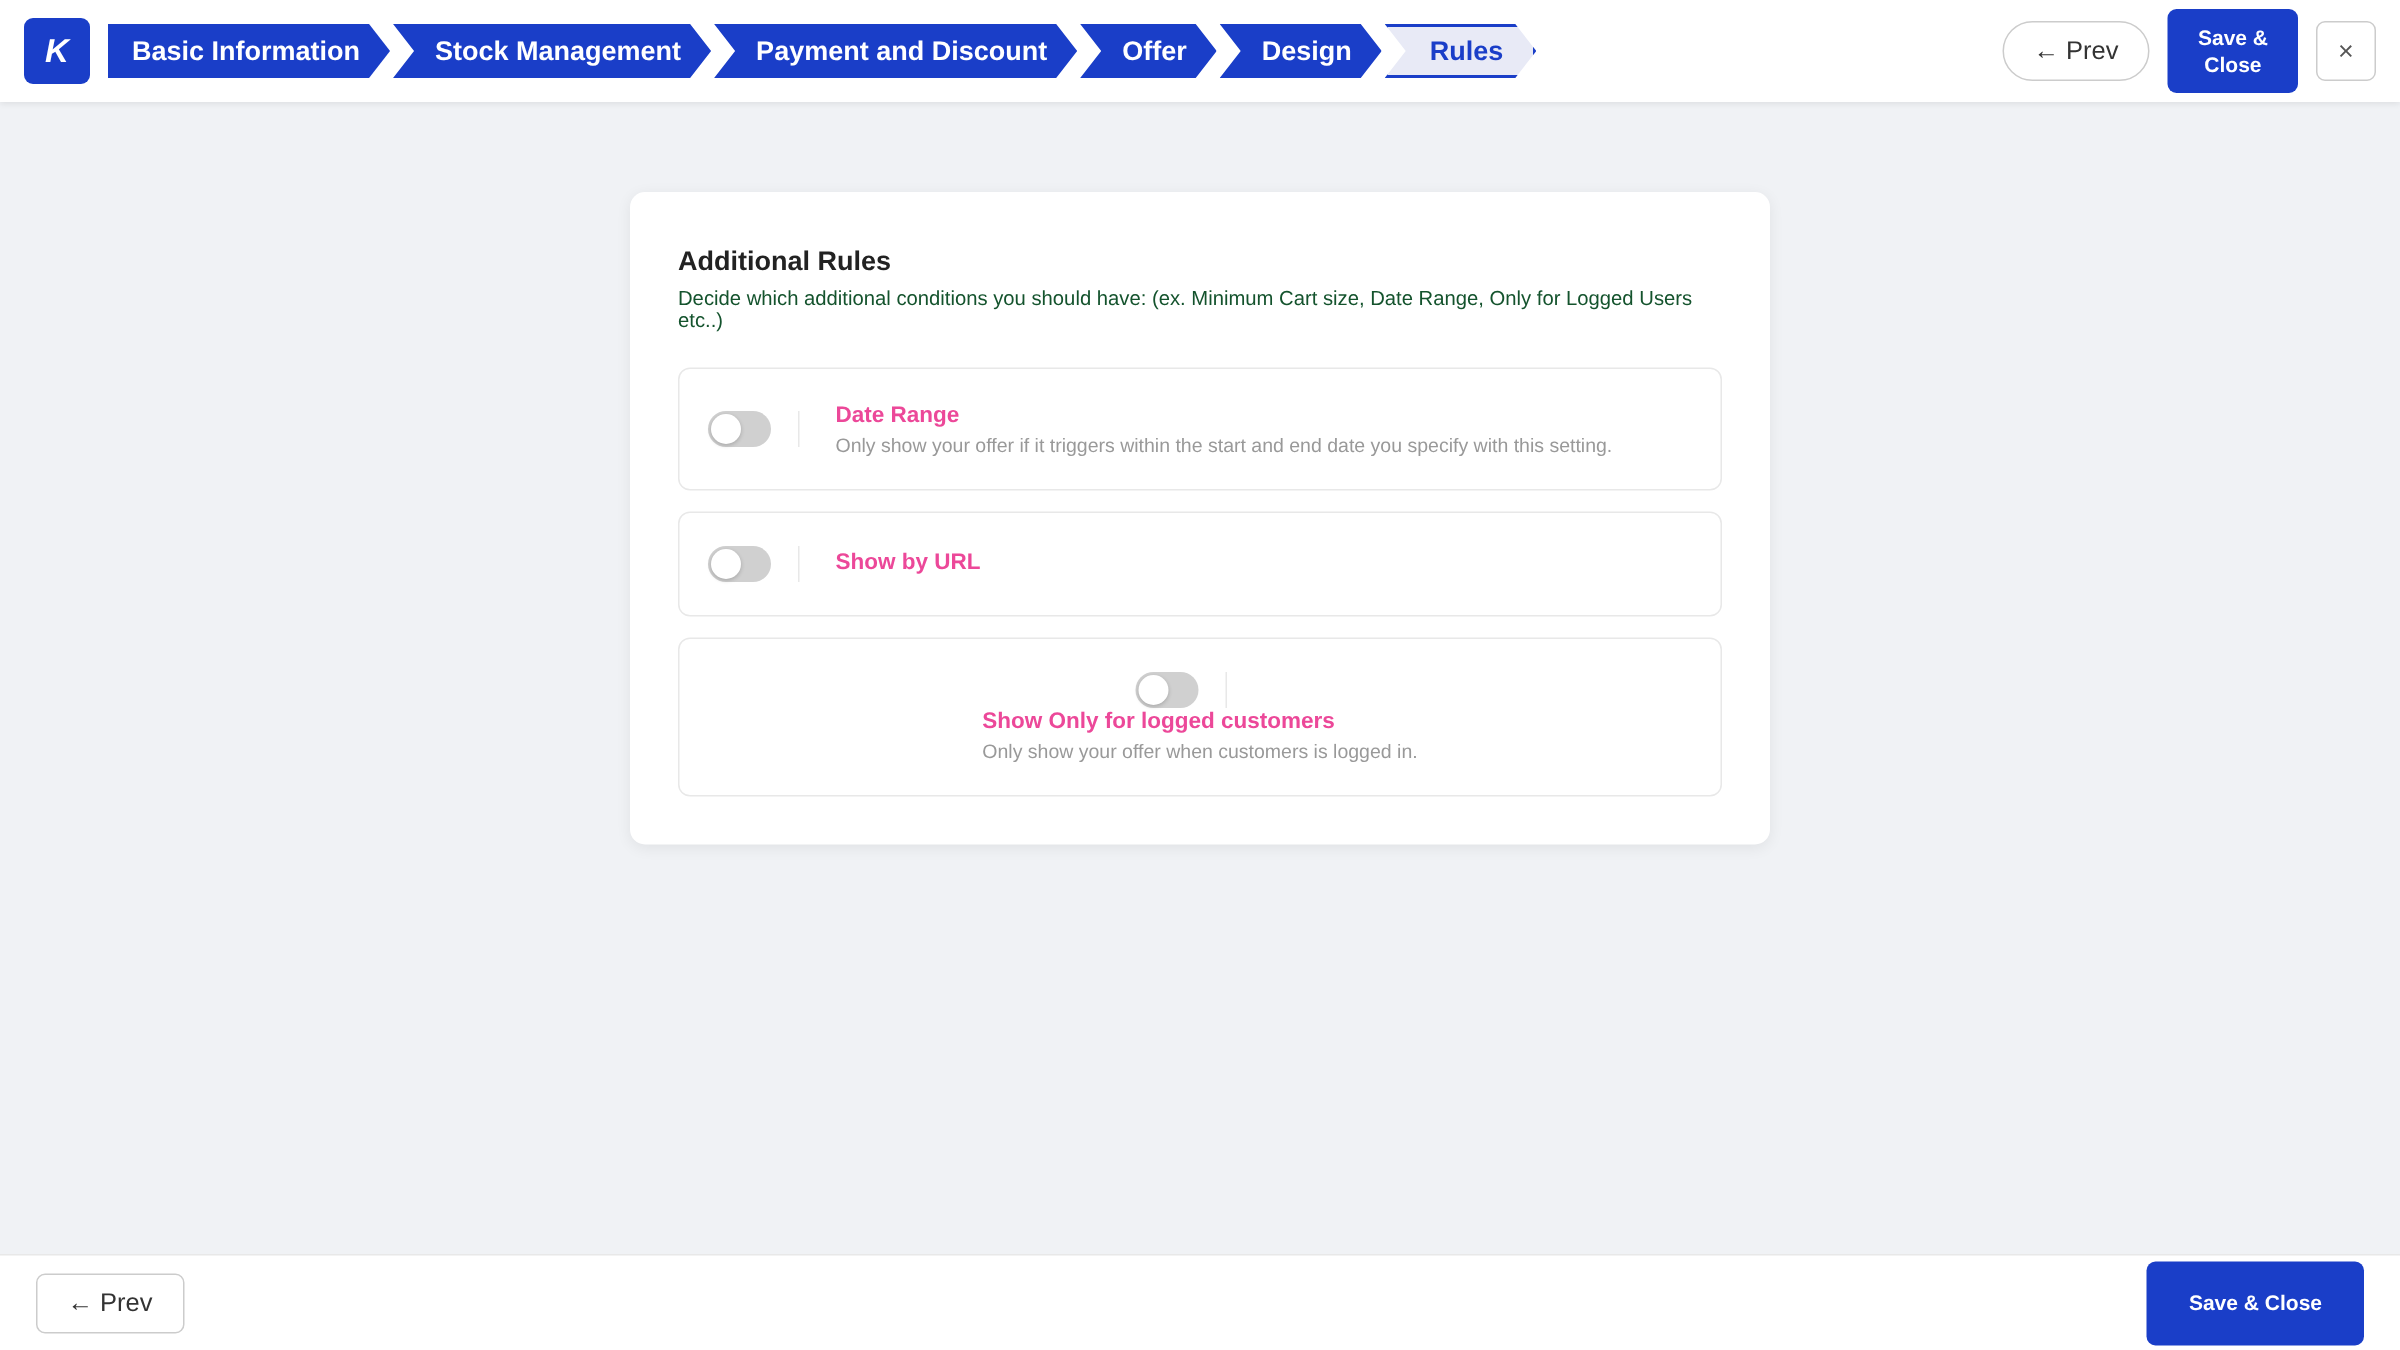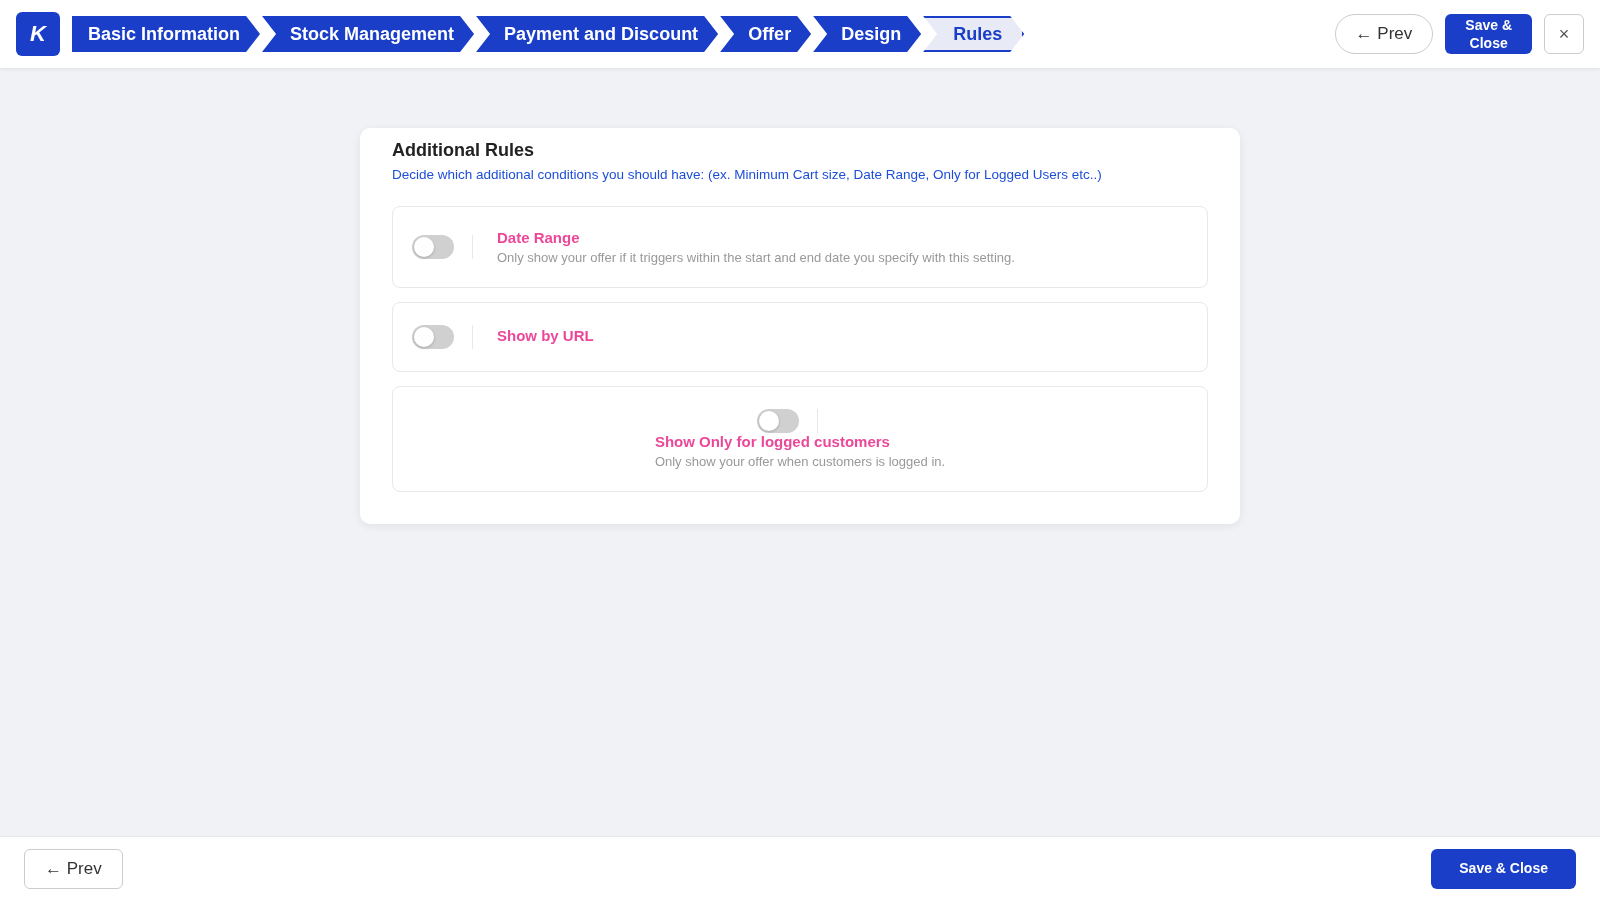--- a/index.html
+++ b/index.html
@@ -96,21 +96,21 @@
       border-radius: 20px;
       font-size: 17px;
       color: #333;
       cursor: pointer;
       display: flex;
       align-items: center;
       gap: 6px;
     }
 
     .btn-save-close {
-      height: 40px;
+      height: 56px;
       padding: 0 20px;
       background: #1a3ec8;
       color: #fff;
       border: none;
       border-radius: 6px;
       font-size: 14px;
       font-weight: 600;
       cursor: pointer;
       text-align: center;
       line-height: 1.3;
@@ -137,34 +137,34 @@
       justify-content: center;
       align-items: flex-start;
       height: calc(900px - 68px - 64px);
       overflow-y: auto;
     }
 
     .card {
       background: #fff;
       border-radius: 10px;
       box-shadow: 0 2px 10px rgba(0,0,0,0.07);
-      width: 880px;
-      padding: 12px 32px 32px;
+      width: 760px;
+      padding: 36px 32px 32px;
     }
 
     .card-title {
       font-size: 18px;
       font-weight: 700;
       color: #222;
       margin-bottom: 6px;
     }
 
     .card-subtitle {
       font-size: 13.5px;
-      color: #1d4ed8;
+      color: #14532d;
       margin-bottom: 24px;
     }
 
     
     .rule-row {
       display: flex;
       align-items: center;
       border: 1px solid #e8e8e8;
       border-radius: 8px;
       padding: 22px 20px;

